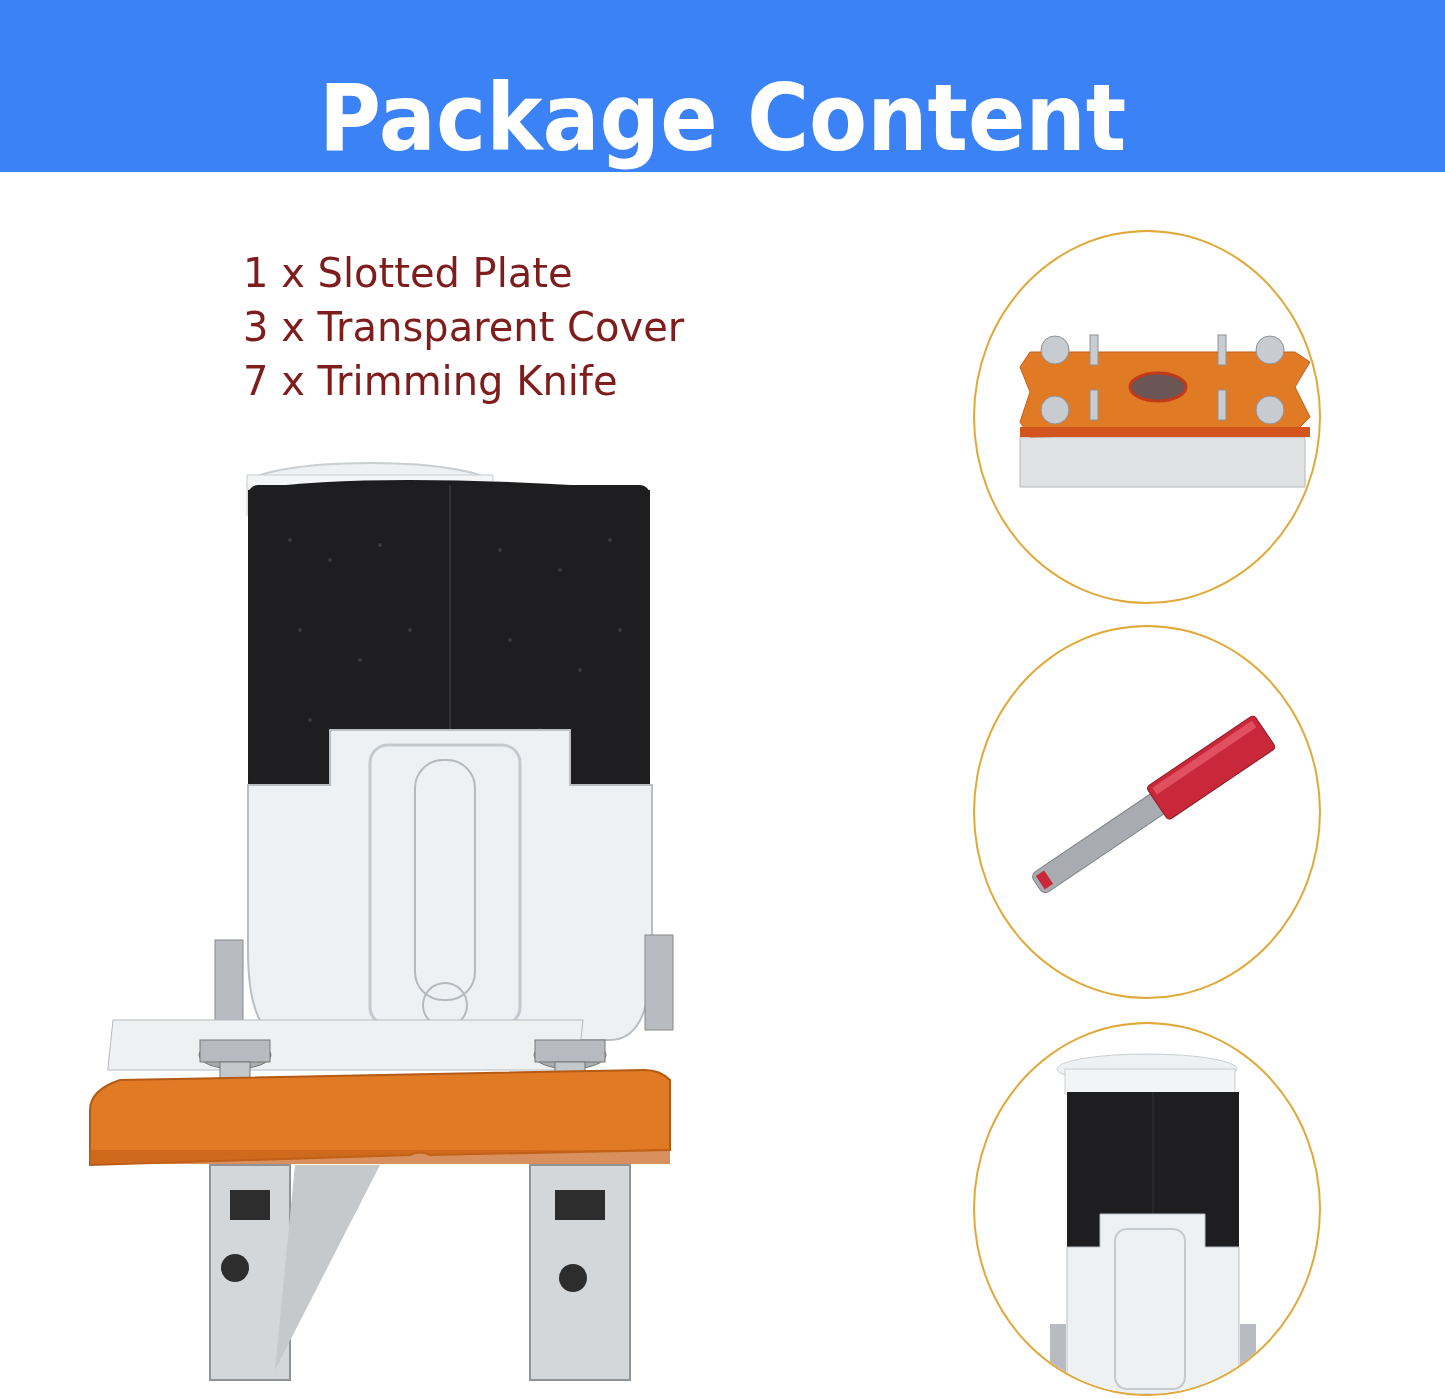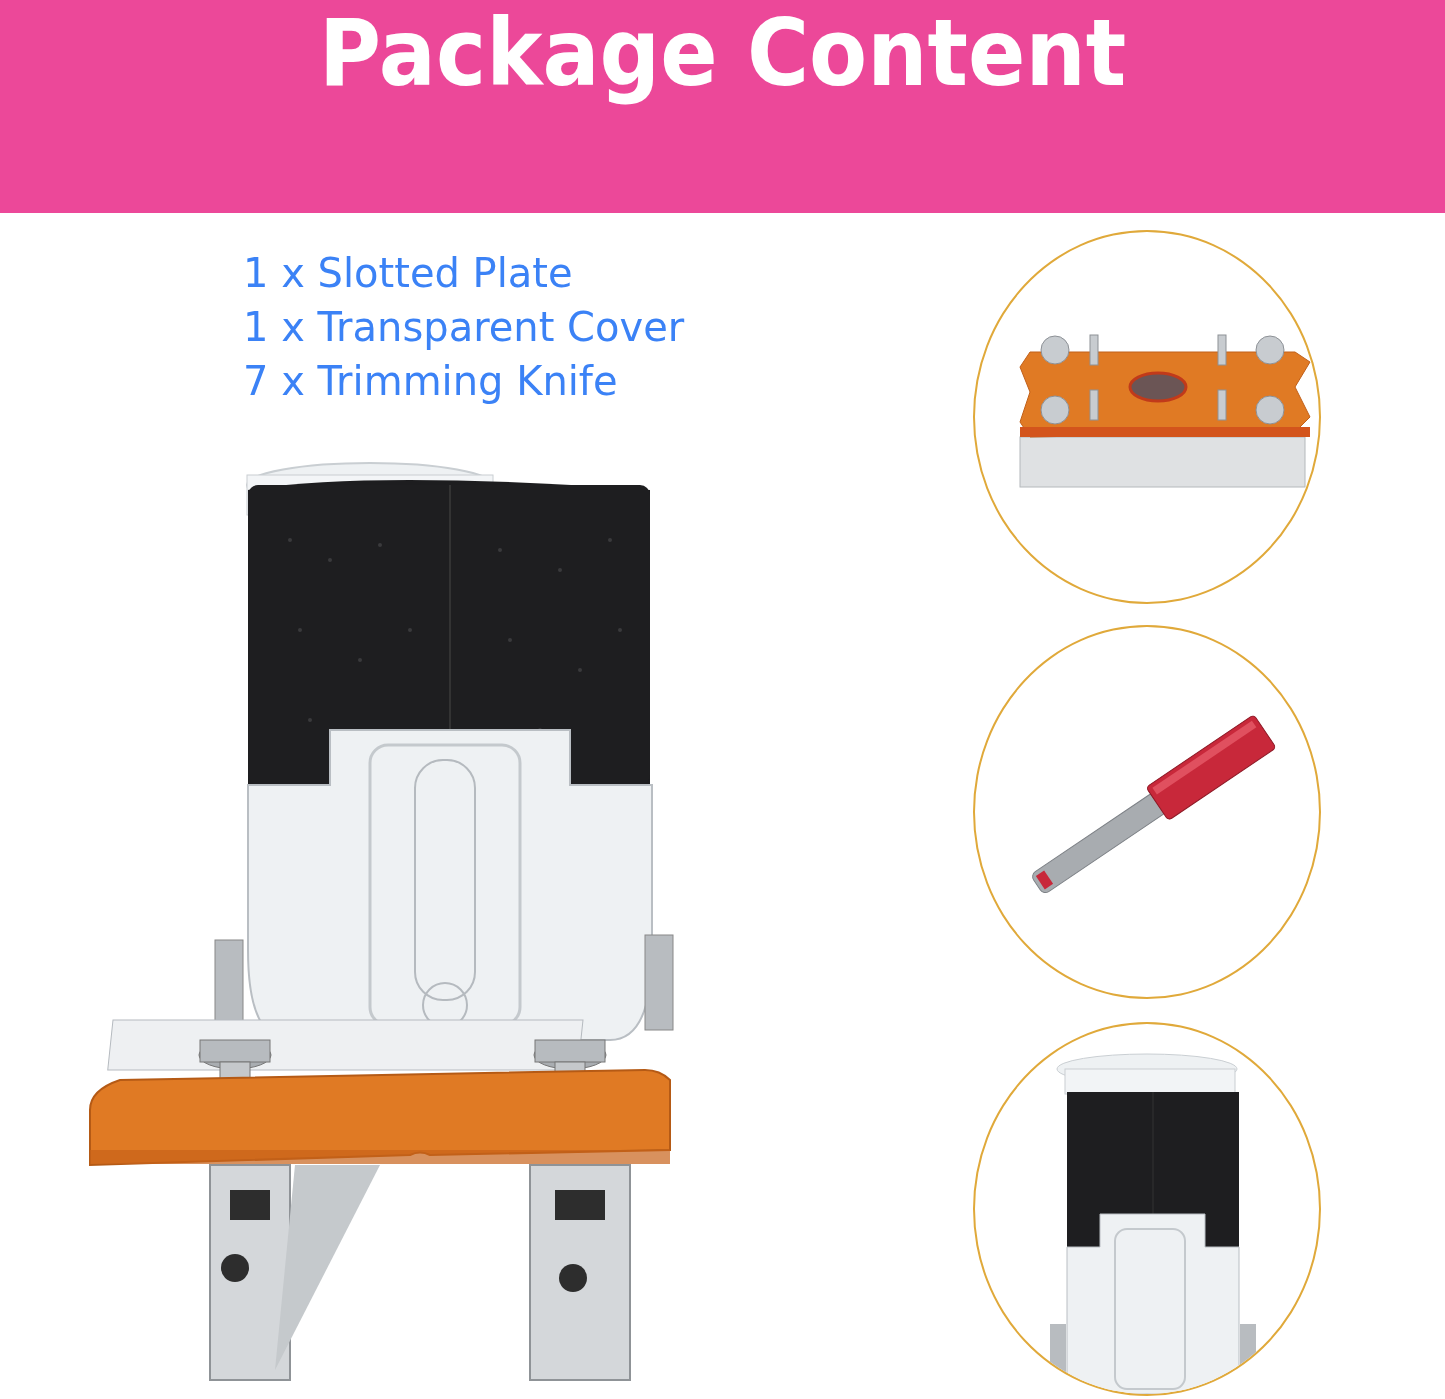--- a/index.html
+++ b/index.html
@@ -1,37 +1,37 @@
 <!DOCTYPE html>
 <html><head>
 <meta charset="utf-8">
 <style>
   html, body { margin:0; padding:0; }
   body { width:1445px; height:1399px; background:#ffffff; position:relative; overflow:hidden; font-family:"DejaVu Sans", sans-serif; }
-  .banner { position:absolute; left:0; top:0; width:1445px; height:213px; background:#ec4899; display:flex; align-items:flex-start; justify-content:center; }
+  .banner { position:absolute; left:0; top:0; width:1445px; height:172px; background:#3b82f6; display:flex; align-items:flex-end; justify-content:center; }
   .banner h1 { margin:0; color:#ffffff; font-family:"DejaVu Sans", sans-serif; font-weight:bold; font-size:92px; letter-spacing:0px; transform:scaleX(0.92); }
   .list { position:absolute; left:243px; top:246px; }
-  .list div { font-family:"DejaVu Sans", sans-serif; font-size:40px; line-height:54px; color:#3b82f6; transform-origin:left center; }
+  .list div { font-family:"DejaVu Sans", sans-serif; font-size:40px; line-height:54px; color:#7f1d1d; transform-origin:left center; }
   .circle { position:absolute; width:344px; height:370px; border:2px solid #e0a93a; border-radius:50%; overflow:hidden; background:#fff; }
   .c1 { left:973px; top:230px; }
   .c2 { left:973px; top:625px; }
   .c3 { left:973px; top:1022px; }
   svg { display:block; }
   .main-product { position:absolute; left:80px; top:430px; }
 </style>
 </head>
 <body>
 
 <div class="banner">
   <h1>Package Content</h1>
 </div>
 
 <div class="list">
   <div>1 x Slotted Plate</div>
-  <div>1 x Transparent Cover</div>
+  <div>3 x Transparent Cover</div>
   <div>7 x Trimming Knife</div>
 </div>
 
 <div class="main-product">
   <svg width="600" height="960" viewBox="0 0 600 960">
 
     <ellipse cx="290" cy="55" rx="123" ry="22" fill="#eef1f3" stroke="#c9ced2" stroke-width="2"></ellipse>
     <rect x="167" y="45" width="246" height="40" fill="#f3f5f7" stroke="#c9ced2" stroke-width="1"></rect>
 
     <rect x="168" y="60" width="402" height="0" fill="none"></rect>

